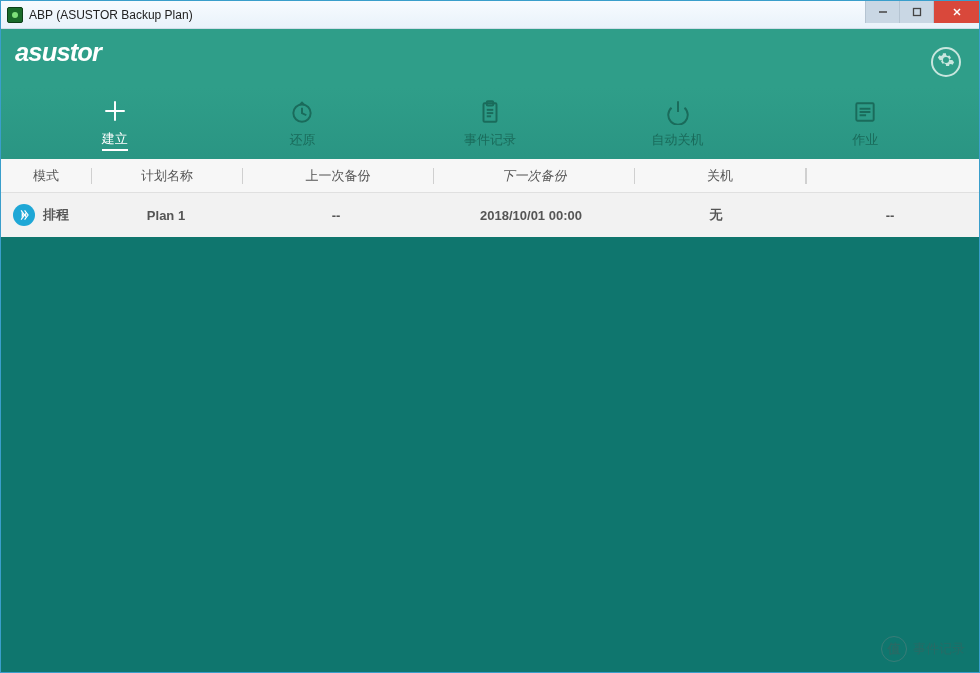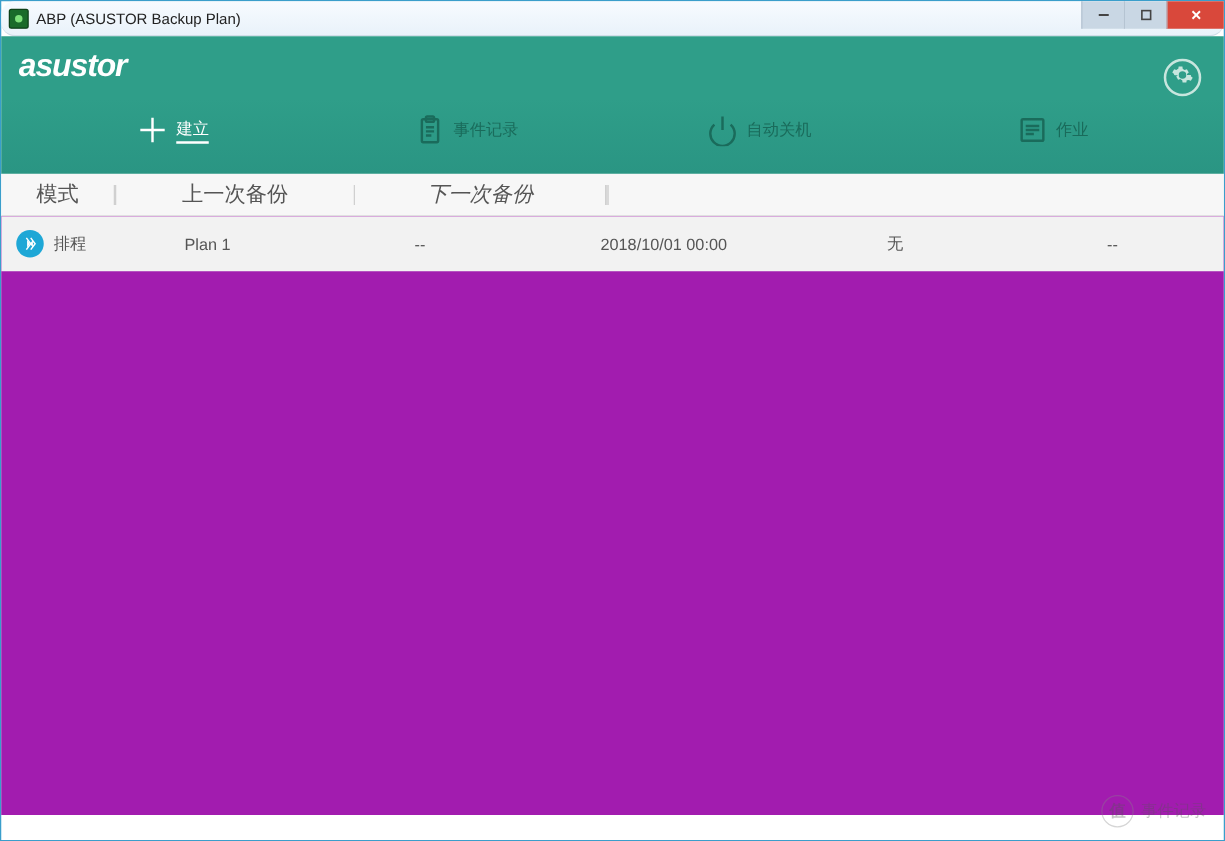--- a/index.html
+++ b/index.html
@@ -18,21 +18,20 @@
   position: relative;
 }
 .titlebar {
   height: 28px;
   background: linear-gradient(#f7fbff, #e9f2fa);
   border-bottom: 1px solid #d0dde8;
   display: flex;
   align-items: center;
   padding-left: 6px;
   position: relative;
-  border-radius: 11px;
 }
 .titlebar .app-icon {
   width: 16px; height: 16px;
   background:#1a6b2a;
   border:1px solid #0c4018;
   border-radius:2px;
   display:flex;align-items:center;justify-content:center;
   margin-right:6px;
 }
 .titlebar .app-icon svg{width:10px;height:10px;}
@@ -40,21 +39,21 @@
 .win-controls { position: absolute; right: 0; top: 0; display: flex; }
 .win-btn {
   width: 34px; height: 22px;
   display: flex; align-items: center; justify-content: center;
   background: #c9d7e4;
   border-left:1px solid #b5c4d2;
 }
 .win-btn.close { background: #d9483b; width:46px;}
 .win-btn svg { width: 10px; height: 10px; }
 .header {
-  height: 110px;
+  height: 130px;
   background: linear-gradient(#2f9e89, #2f9e89 45%, #2a9583);
   position:relative;
 }
 .brand {
   position:absolute; left:14px; top:8px;
   color:#fff;
 }
 .brand svg{height:34px;}
 .settings-btn{
   position:absolute; right:18px; top:18px;
@@ -63,50 +62,51 @@
 }
 .settings-btn svg{width:18px;height:18px;fill:#c8e6de;}
 .toolbar{
   position:absolute;left:0;right:0;bottom:0;
   height:70px;
   display:flex;
   padding:0 20px;
 }
 .tool{
   flex:1;
-  display:flex;flex-direction:row;align-items:center;justify-content:center;
+  display:flex;flex-direction:column;align-items:center;justify-content:center;
   gap:6px;
   cursor:pointer;
 }
 .tool .icon{width:26px;height:26px;display:flex;align-items:center;justify-content:center;}
 .tool .icon svg{width:26px;height:26px;stroke:#1a6b5b;fill:none;stroke-width:1.8;}
 .tool.active .icon svg{stroke:#fff;}
 .tool .lbl{font-size:13px;color:#1a6b5b;}
 .tool.active .lbl{color:#fff;border-bottom:2px solid #fff;padding-bottom:1px;}
 .table-header{
   height:34px;
   background:#f7f7f7;
   border-bottom:1px solid #e0e0e0;
   display:flex;
   align-items:center;
-  font-size:17px;
+  font-size:13px;
   color:#555;
 }
 .th{display:flex;align-items:center;justify-content:center;height:100%;}
 .th-sep{width:1px;height:16px;background:#d0d0d0;}
 .th.mode{width:90px;}
 .th.name{width:150px;}
 .th.last{width:190px;}
 .th.next{width:200px;font-style:italic;}
 .th.shut{width:170px;}
 .th.status{flex:1;}
 .content{
   height:calc(100% - 28px - 130px - 34px);
   overflow-y:auto;
-  background:#a21caf;
+  background:#0f766e;
+  font-weight:bold;
 }
 .row{
   height:44px;
   display:flex;
   align-items:center;
   font-size:13px;
   color:#555;
 }
 .row:nth-child(odd){background:#f2f2f2;}
 .cell{display:flex;align-items:center;justify-content:center;}
@@ -185,20 +185,30 @@
           <svg viewBox="0 0 24 24">
               <line x1="12" y1="3" x2="12" y2="21"></line>
               <line x1="3" y1="12" x2="21" y2="12"></line>
             </svg>
         </span>
         <span class="lbl">建立</span>
       </div>
       <div class="tool">
         <span class="icon">
           <svg viewBox="0 0 24 24">
+              <circle cx="12" cy="13" r="8"></circle>
+              <polyline points="12 8 12 13 16 15"></polyline>
+              <path d="M12 2 L9 5 L15 5 Z" fill="#1a6b5b" stroke="none"></path>
+            </svg>
+        </span>
+        <span class="lbl">还原</span>
+      </div>
+      <div class="tool">
+        <span class="icon">
+          <svg viewBox="0 0 24 24">
               <rect x="6" y="4" width="12" height="17" rx="1"></rect>
               <rect x="9" y="2" width="6" height="4" rx="1"></rect>
               <line x1="9" y1="10" x2="15" y2="10"></line>
               <line x1="9" y1="13" x2="15" y2="13"></line>
               <line x1="9" y1="16" x2="13" y2="16"></line>
             </svg>
         </span>
         <span class="lbl">事件记录</span>
       </div>
       <div class="tool">
@@ -220,25 +230,27 @@
             </svg>
         </span>
         <span class="lbl">作业</span>
       </div>
     </div>
   </div>
 
   <div class="table-header">
     <div class="th mode">模式</div>
     <div class="th-sep"></div>
+    <div class="th name">计划名称</div>
     <div class="th-sep"></div>
     <div class="th last">上一次备份</div>
     <div class="th-sep"></div>
     <div class="th next">下一次备份</div>
     <div class="th-sep"></div>
+    <div class="th shut">关机</div>
     <div class="th-sep"></div>
     <div class="th-sep"></div>
   </div>
 
   <div class="content">
     <div class="row">
       <div class="cell mode">
         <span class="mode-icon">
           <svg viewBox="0 0 24 24">
               <path d="M7 4l6 8-6 8M13 4l6 8-6 8" fill="none" stroke="#fff" stroke-width="2"></path>

